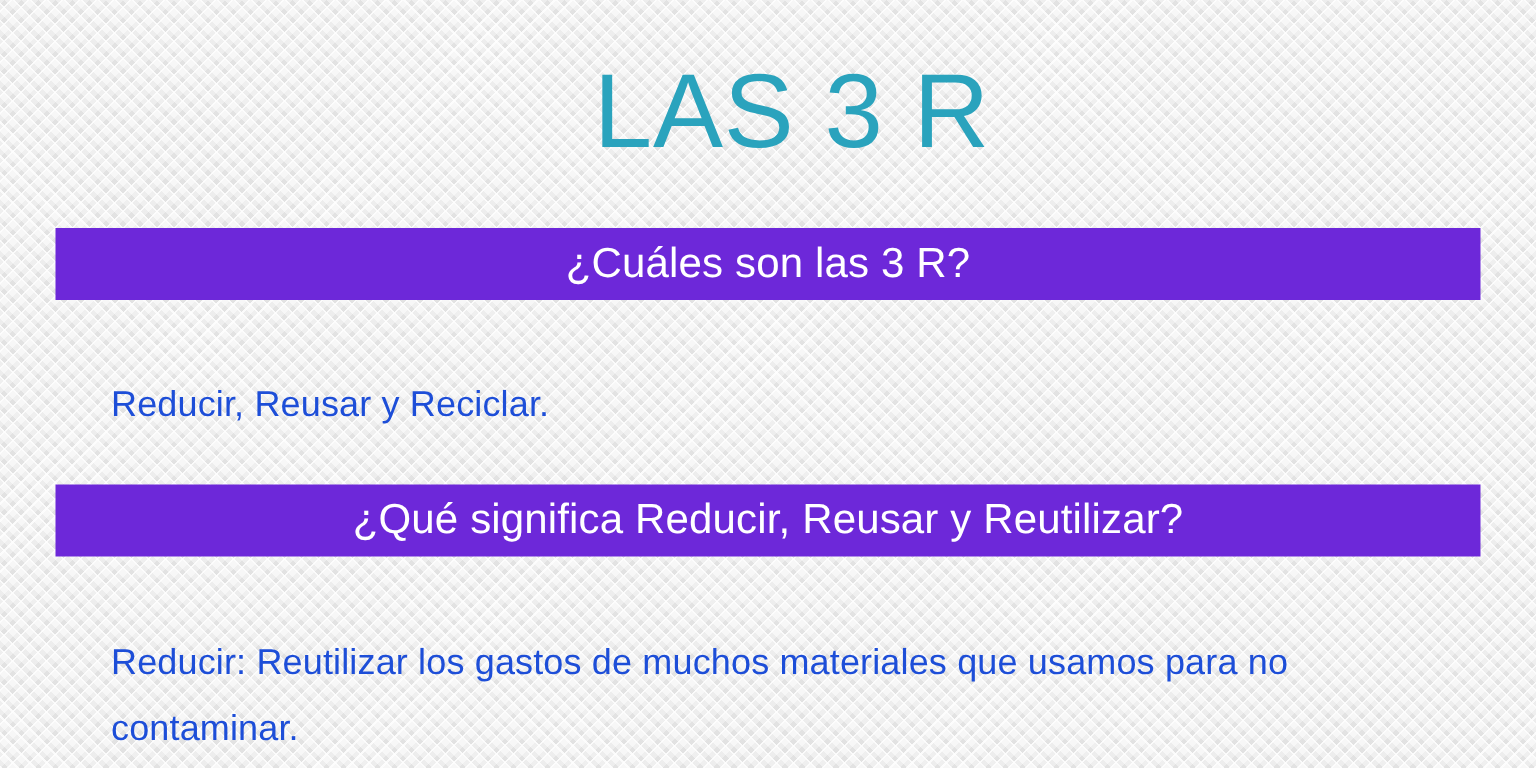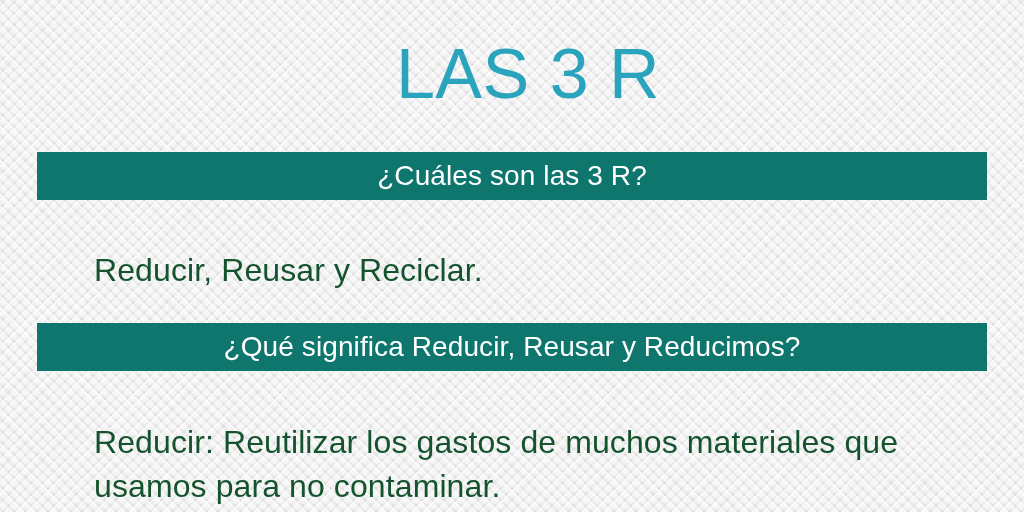--- a/index.html
+++ b/index.html
@@ -57,21 +57,21 @@
     color: #2aa3bd;
     white-space: nowrap;
   }
 
   
   .bar {
     position: absolute;
     left: 37px;
     width: 950px;
     height: 48px;
-    background-color: #0f766e;
+    background-color: #6d28d9;
     box-sizing: border-box;
   }
 
   .bar-text {
     position: absolute;
     left: 0;
     right: 0;
     top: 50%;
     transform: translateY(-50%);
     text-align: center;
@@ -84,43 +84,42 @@
   }
 
   #bar-1 { top: 152px; }
   #bar-2 { top: 323px; }
 
   
   .body-text {
     position: absolute;
     left: 74px;
     width: 860px;
-    color: #14532d;
-    font-size: 32px;
+    color: #1d4ed8;
+    font-size: 24px;
     font-weight: 400;
     line-height: 44px;
     letter-spacing: 0.1px;
-    margin-left: 20px;
   }
 
   #body-1 { top: 248px; }
   #body-2 { top: 420px; }
 </style>
 </head>
 <body>
 
 <div class="slide">
 
   <div class="slide-title">LAS 3 R</div>
 
   <div class="bar" id="bar-1">
     <div class="bar-text">¿Cuáles son las 3 R?</div>
   </div>
 
   <div class="body-text" id="body-1">Reducir, Reusar y Reciclar.</div>
 
   <div class="bar" id="bar-2">
-    <div class="bar-text">¿Qué significa Reducir, Reusar y Reducimos?</div>
+    <div class="bar-text">¿Qué significa Reducir, Reusar y Reutilizar?</div>
   </div>
 
   <div class="body-text" id="body-2">Reducir: Reutilizar los gastos de muchos materiales que usamos para no contaminar.</div>
 
 </div>
 
 </body></html>

